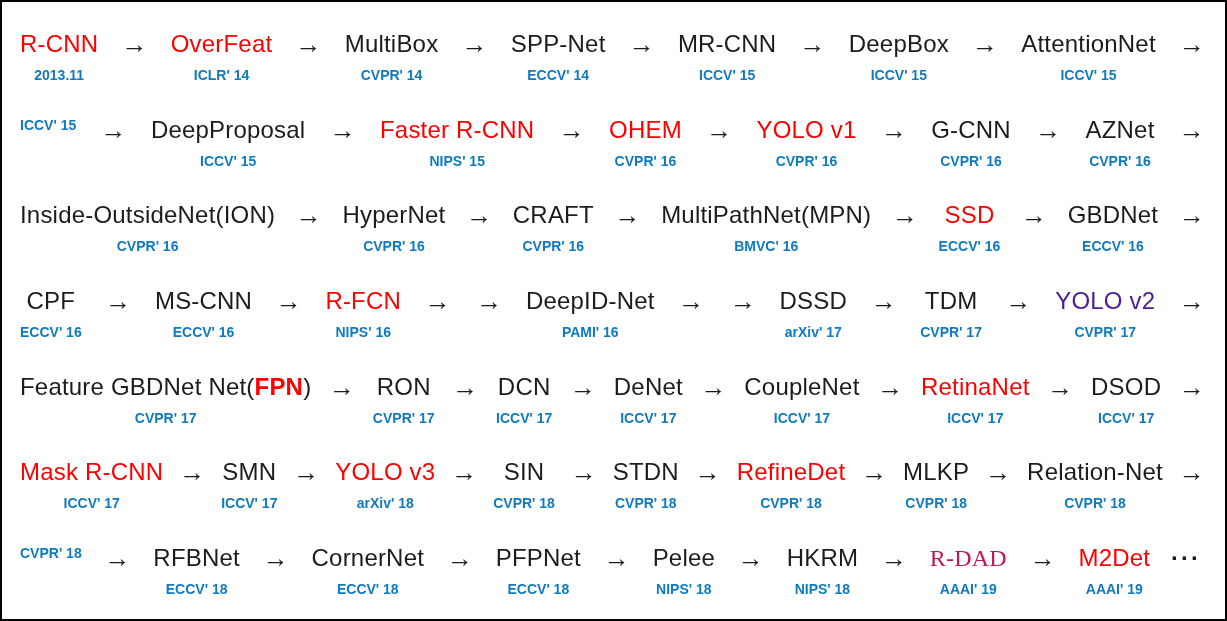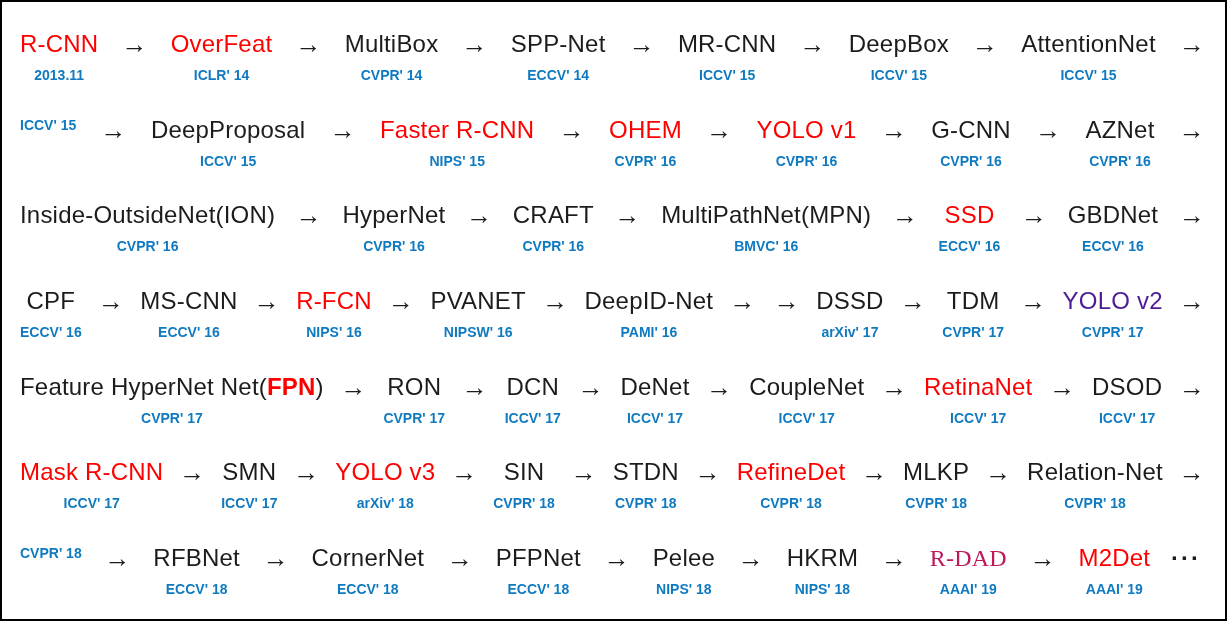--- a/index.html
+++ b/index.html
@@ -181,24 +181,20 @@
       <div class="entry">
         <div class="name" style="color: rgb(28, 28, 28);">MS-CNN</div>
         <div class="venue" style="color: rgb(15, 122, 192);">ECCV' 16</div>
       </div>
       <span class="arrow" style="color: rgb(28, 28, 28);">→</span>
       <div class="entry">
         <div class="name hl" style="color: rgb(255, 0, 0);">R-FCN</div>
         <div class="venue" style="color: rgb(15, 122, 192);">NIPS' 16</div>
       </div>
       <span class="arrow" style="color: rgb(28, 28, 28);">→</span>
-      <div class="entry">
-        <div class="name" style="color: rgb(28, 28, 28);">PVANET</div>
-        <div class="venue" style="color: rgb(15, 122, 192);">NIPSW' 16</div>
-      </div>
       <span class="arrow" style="color: rgb(28, 28, 28);">→</span>
       <div class="entry">
         <div class="name" style="color: rgb(28, 28, 28);">DeepID-Net</div>
         <div class="venue" style="color: rgb(15, 122, 192);">PAMI' 16</div>
       </div>
       <span class="arrow" style="color: rgb(28, 28, 28);">→</span>
       <span class="arrow" style="color: rgb(28, 28, 28);">→</span>
       <div class="entry">
         <div class="name" style="color: rgb(28, 28, 28);">DSSD</div>
         <div class="venue" style="color: rgb(15, 122, 192);">arXiv' 17</div>
@@ -210,21 +206,21 @@
       </div>
       <span class="arrow" style="color: rgb(28, 28, 28);">→</span>
       <div class="entry">
         <div class="name hl" style="color: #4c1d95;">YOLO v2</div>
         <div class="venue" style="color: rgb(15, 122, 192);">CVPR' 17</div>
       </div>
       <span class="arrow" style="color: rgb(28, 28, 28);">→</span>
     </div>
     <div class="row">
       <div class="entry">
-        <div class="name"><span style="color: rgb(28, 28, 28);">Feature HyperNet Net(</span><span class="hl" style="color: rgb(255, 0, 0);">FPN</span><span style="color: rgb(28, 28, 28);">)</span></div>
+        <div class="name"><span style="color: rgb(28, 28, 28);">Feature GBDNet Net(</span><span class="hl" style="color: rgb(255, 0, 0);">FPN</span><span style="color: rgb(28, 28, 28);">)</span></div>
         <div class="venue" style="color: rgb(15, 122, 192);">CVPR' 17</div>
       </div>
       <span class="arrow" style="color: rgb(28, 28, 28);">→</span>
       <div class="entry">
         <div class="name" style="color: rgb(28, 28, 28);">RON</div>
         <div class="venue" style="color: rgb(15, 122, 192);">CVPR' 17</div>
       </div>
       <span class="arrow" style="color: rgb(28, 28, 28);">→</span>
       <div class="entry">
         <div class="name" style="color: rgb(28, 28, 28);">DCN</div>

